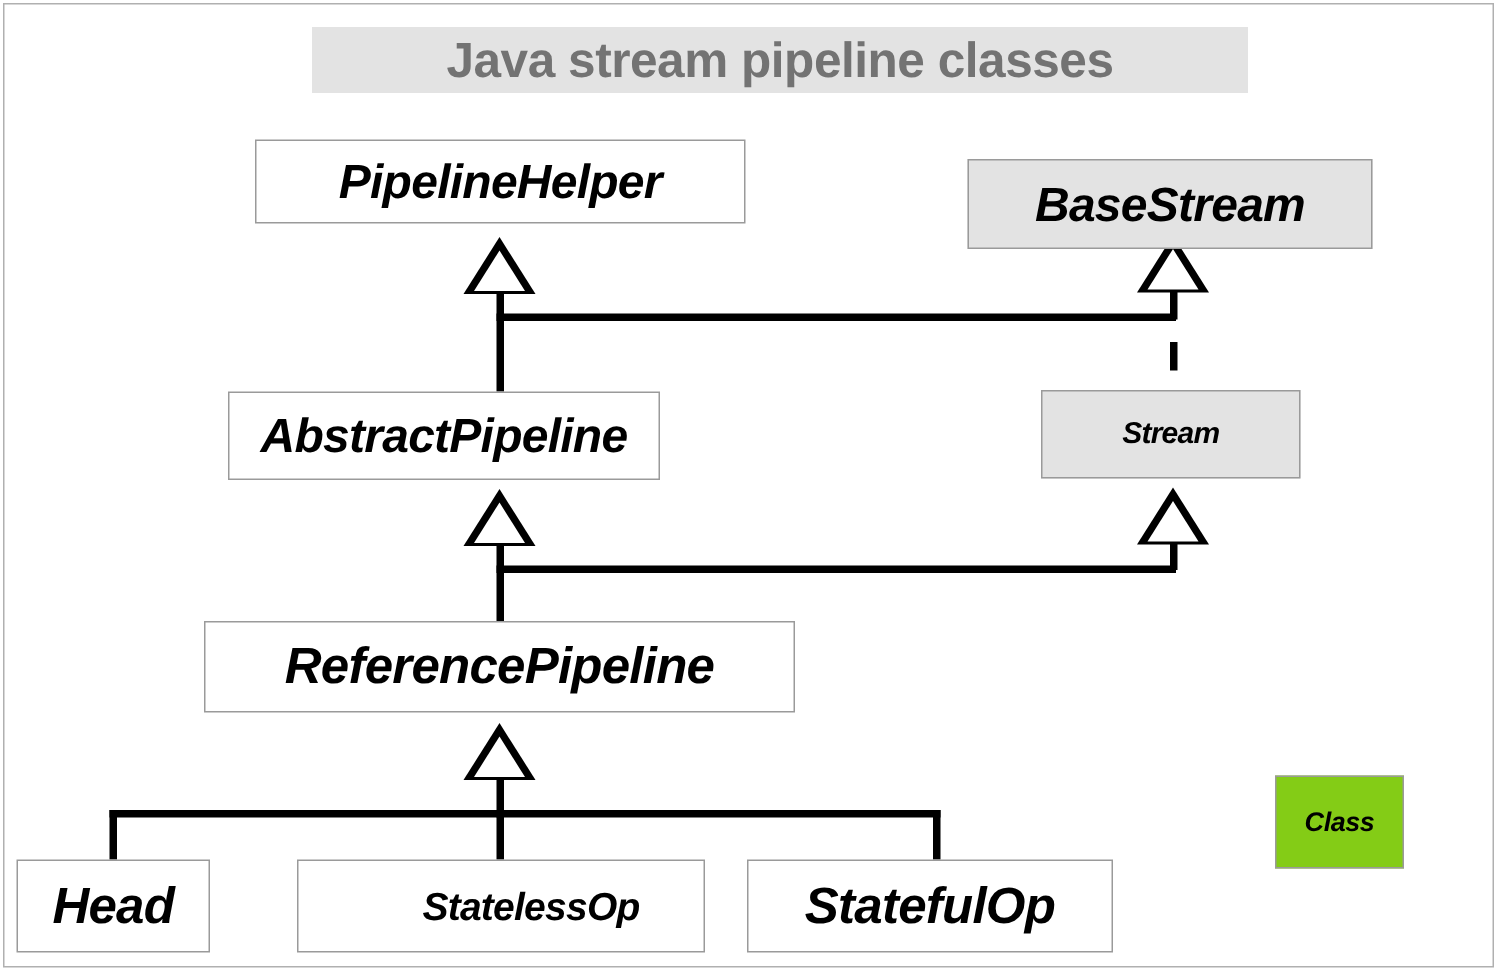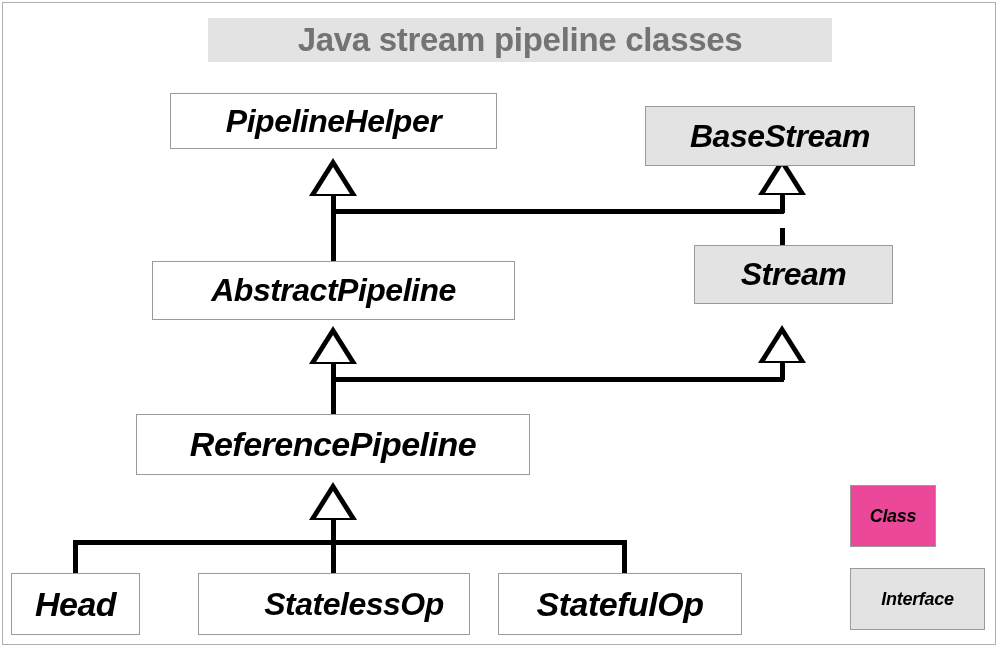--- a/index.html
+++ b/index.html
@@ -102,21 +102,21 @@
     display: flex;
     align-items: center;
     justify-content: center;
     color: #000000;
     font-weight: bold;
     font-style: italic;
     font-size: 18px;
     white-space: nowrap;
     letter-spacing: -0.3px;
   }
-  .legend-box.class-box     { background: #ec4899; }
+  .legend-box.class-box     { background: #84cc16; margin-top: 32px; }
   .legend-box.interface-box { background: #e3e3e3; }
 </style>
 </head>
 <body>
 
 <div id="page">
 
   <div id="page-frame"></div>
 
   <div id="diagram-title">Java stream pipeline classes</div>
@@ -154,45 +154,42 @@
   <div class="edge edge-v" style="left:622px; top:540px; height:36px;"></div>
 
   <div class="uml-box class-box" style="left:170px; top:93px; width:327px; height:56px; font-size:32px;">
     <span>PipelineHelper</span>
   </div>
 
   <div class="uml-box interface-box" style="left:645px; top:106px; width:270px; height:60px; font-size:32px;">
     <span>BaseStream</span>
   </div>
 
-  <div class="uml-box class-box" style="left:152px; top:261px; width:363px; height:59px; font-size:32px;">
+  <div class="uml-box class-box" style="left:152px; top:261px; width:288px; height:59px; font-size:32px;">
     <span>AbstractPipeline</span>
   </div>
 
-  <div class="uml-box interface-box" style="left:694px; top:245px; width:199px; height:59px; font-size:32px;">
+  <div class="uml-box interface-box" style="left:694px; top:260px; width:173px; height:59px; font-size:20px;">
     <span>Stream</span>
   </div>
 
   <div class="uml-box class-box" style="left:11px; top:573px; width:129px; height:62px; font-size:34px;">
     <span>Head</span>
   </div>
 
   <div class="uml-box class-box" style="left:136px; top:414px; width:394px; height:61px; font-size:34px;">
     <span>ReferencePipeline</span>
   </div>
 
-  <div class="uml-box class-box" style="left:198px; top:573px; width:272px; height:62px; font-size:32px;padding-left:40px;">
+  <div class="uml-box class-box" style="left:198px; top:573px; width:272px; height:62px; font-size:26px;padding-left:40px;">
     <span>StatelessOp</span>
   </div>
 
   <div class="uml-box class-box" style="left:498px; top:573px; width:244px; height:62px; font-size:34px;">
     <span>StatefulOp</span>
   </div>
 
   <div class="legend-box class-box" style="left:850px; top:485px; width:86px; height:62px;">
     <span>Class</span>
   </div>
 
-  <div class="legend-box interface-box" style="left:850px; top:568px; width:135px; height:62px;">
-    <span>Interface</span>
-  </div>
 
 </div>
 
 </body></html>

